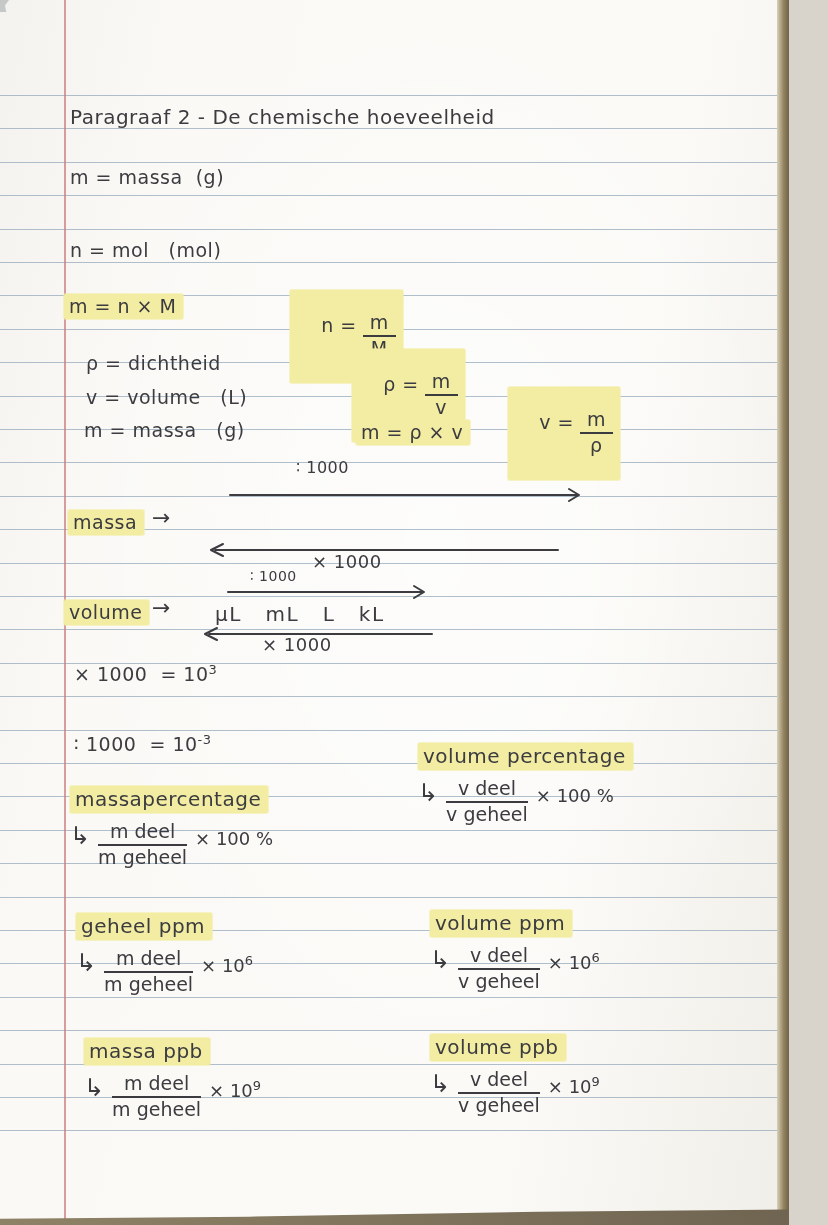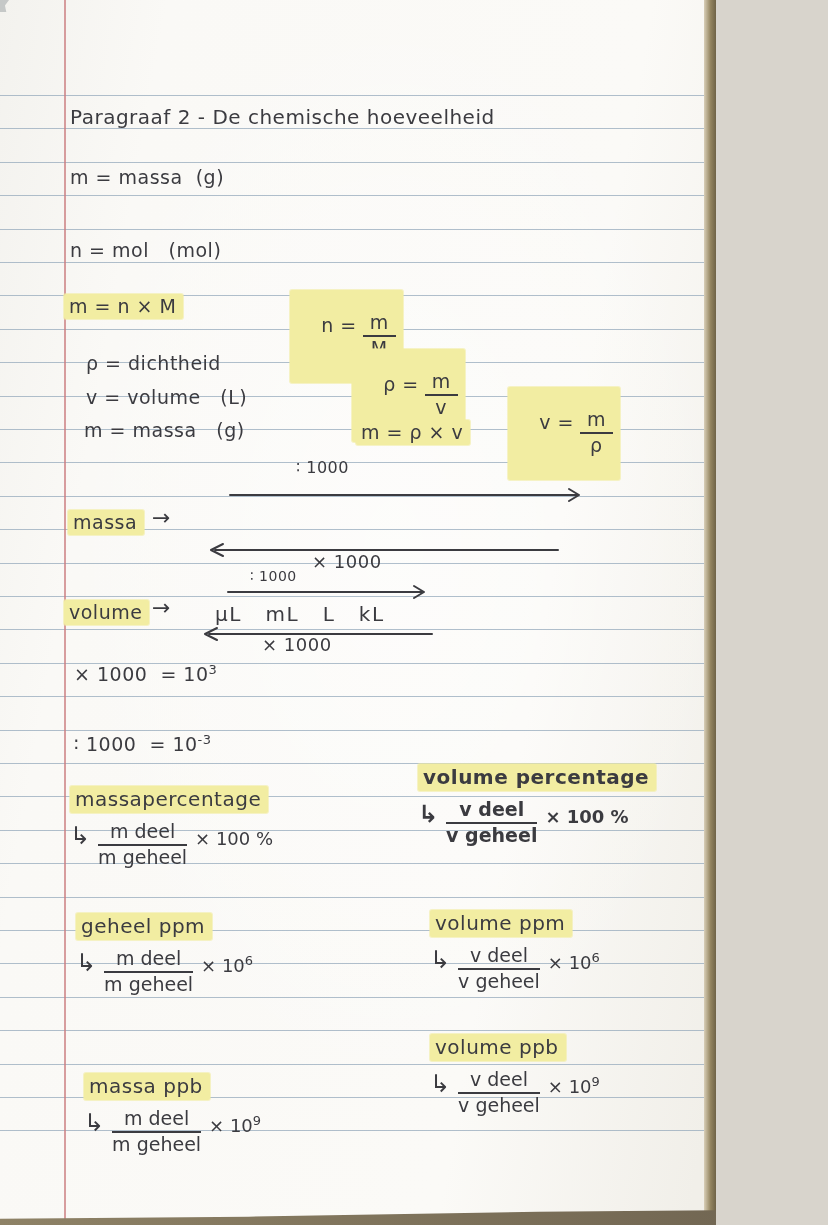--- a/index.html
+++ b/index.html
@@ -1,17 +1,17 @@
 <!DOCTYPE html>
 <html><head>
 <meta charset="utf-8">
 <style>
   html,body{margin:0;padding:0;background:#d8d4cc;}
   .page{
-    position:relative;width:716px;height:1225px;overflow:hidden;
+    position:relative;width:789px;height:1225px;overflow:hidden;
     background:
       radial-gradient(ellipse at 55% 45%, rgba(255,255,255,.55) 0%, rgba(255,255,255,0) 60%),
       linear-gradient(100deg, #f3f2ee 0%, #faf9f6 18%, #fbfaf7 70%, #f1efe9 97%),
       #f8f7f3;
     font-family:"DejaVu Sans", sans-serif;
     color:#3b3b40;
   }
   
   .rules{
     position:absolute;left:0;top:95px;width:100%;height:1065px;
@@ -116,21 +116,21 @@
     <div class="ratio-formula">
       <span class="hook">↳</span>
       <span class="frac">
           <span class="num">m deel</span>
           <span class="den">m geheel</span>
         </span>
       <span class="factor"><span>× 100 %</span><sup></sup></span>
     </div>
   </div>
 
-  <div class="ratio-block" style="left:418px;top:764px;font-weight:bold;">
+  <div class="ratio-block" style="left:418px;top:743px;">
     <div class="ratio-title hl">volume percentage</div>
     <div class="ratio-formula">
       <span class="hook">↳</span>
       <span class="frac">
           <span class="num">v deel</span>
           <span class="den">v geheel</span>
         </span>
       <span class="factor"><span>× 100 %</span><sup></sup></span>
     </div>
   </div>
@@ -152,21 +152,21 @@
     <div class="ratio-formula">
       <span class="hook">↳</span>
       <span class="frac">
           <span class="num">v deel</span>
           <span class="den">v geheel</span>
         </span>
       <span class="factor"><span>× 10</span><sup>6</sup></span>
     </div>
   </div>
 
-  <div class="ratio-block" style="left:84px;top:1038px;margin-top:35px;">
+  <div class="ratio-block" style="left:84px;top:1038px;">
     <div class="ratio-title hl">massa ppb</div>
     <div class="ratio-formula">
       <span class="hook">↳</span>
       <span class="frac">
           <span class="num">m deel</span>
           <span class="den">m geheel</span>
         </span>
       <span class="factor"><span>× 10</span><sup>9</sup></span>
     </div>
   </div>

